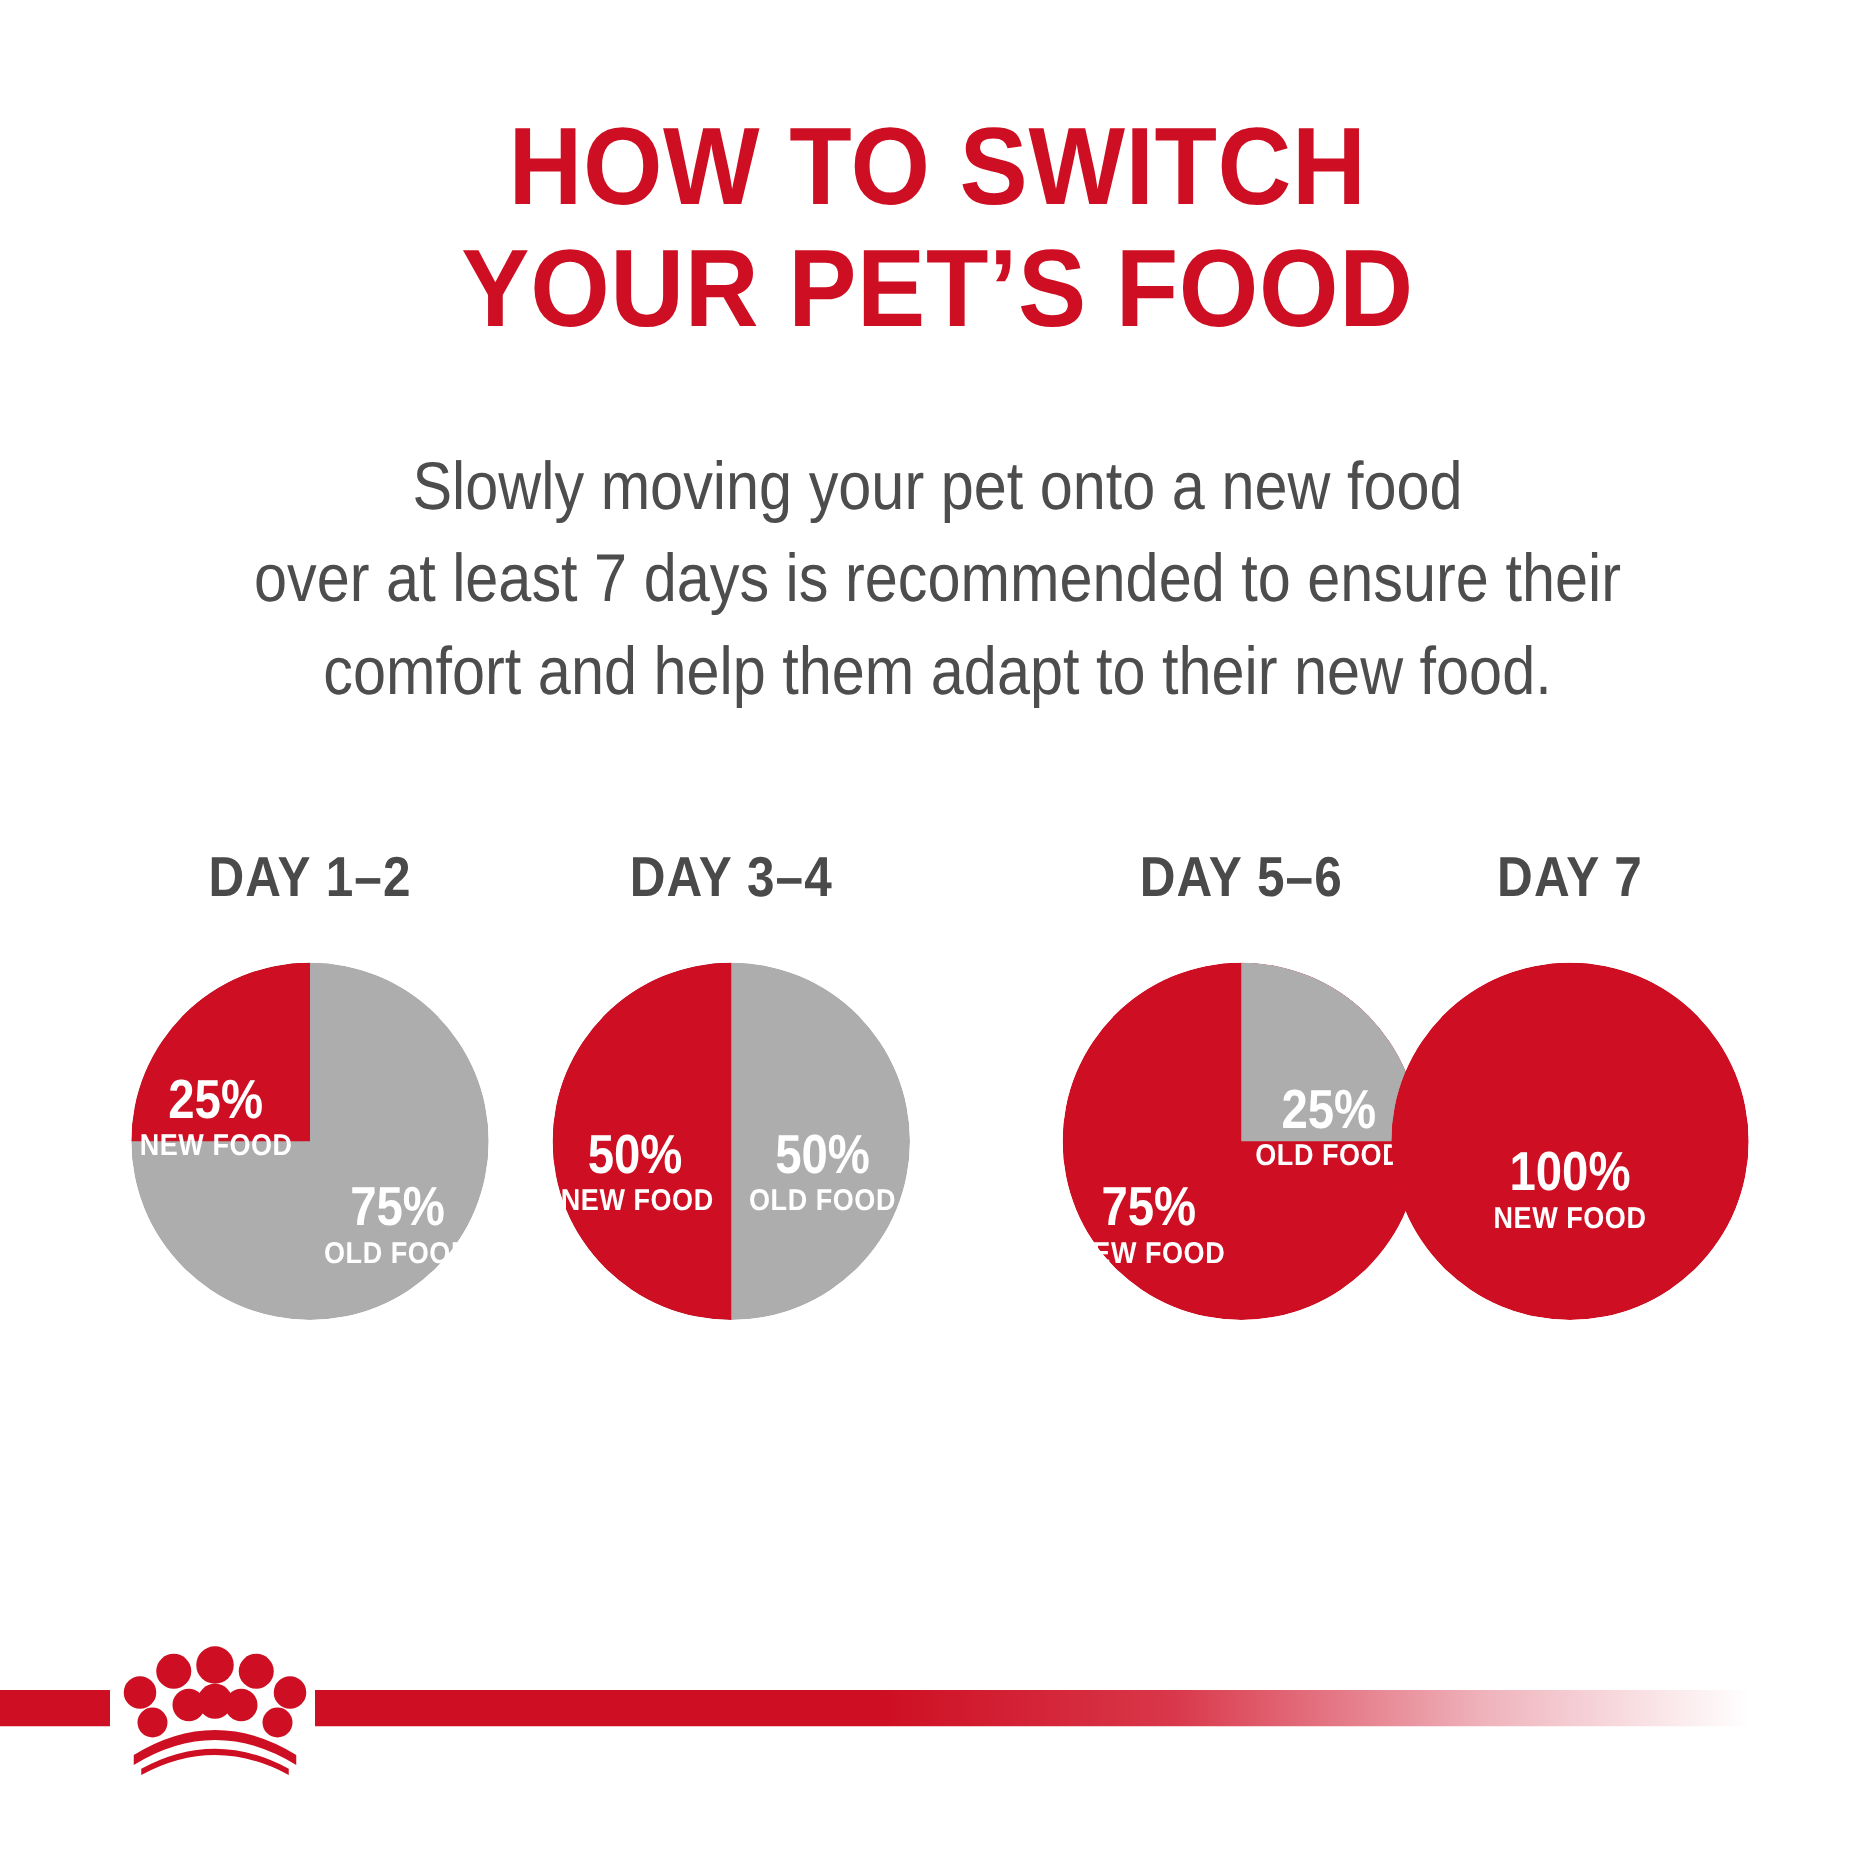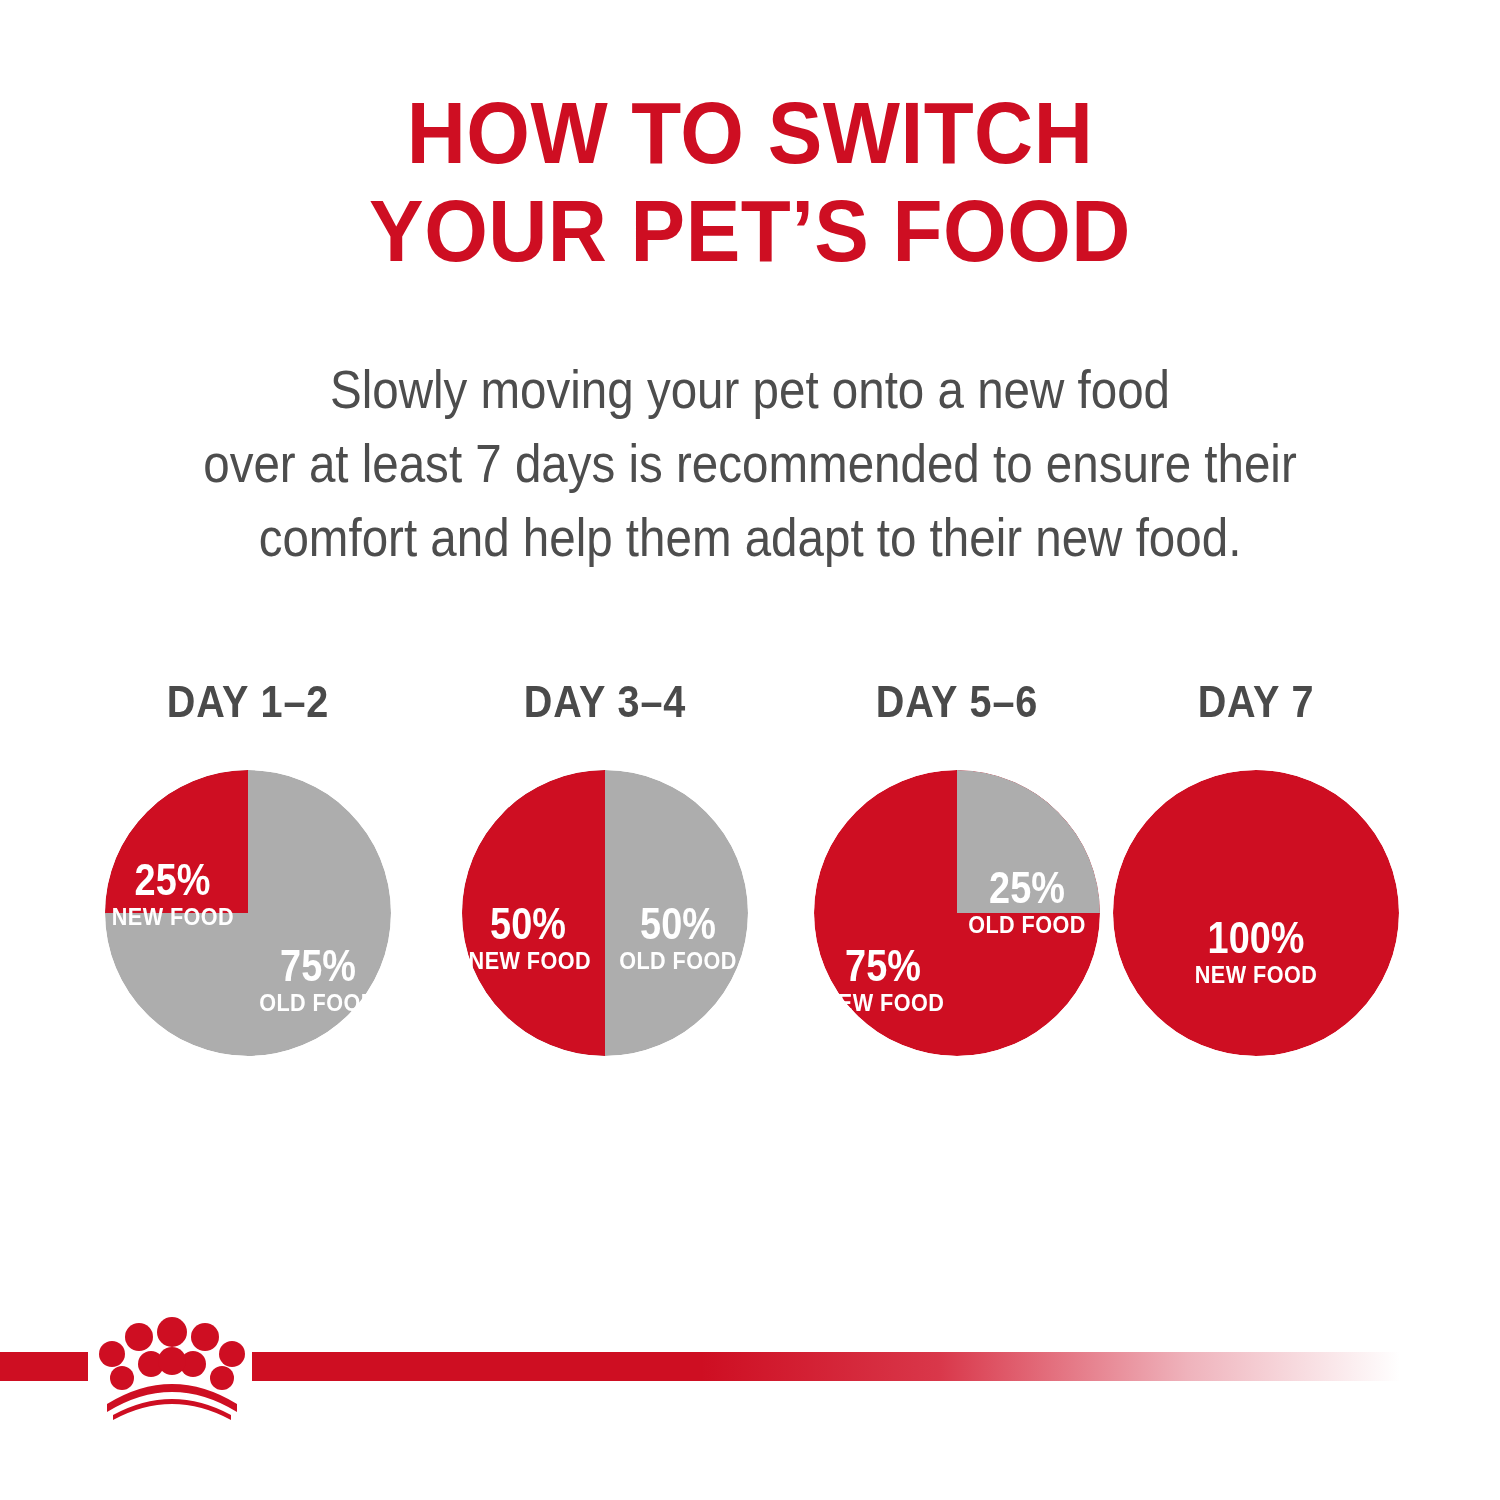--- a/index.html
+++ b/index.html
@@ -58,22 +58,22 @@
     width: 1476px;
     height: 420px;
   }
   .pie-col {
     position: absolute;
     top: 0;
     width: 350px;
     height: 420px;
   }
   .pie-col.c0 { left: 73px; }
-  .pie-col.c1 { left: 430px; }
-  .pie-col.c2 { left: 782px; }
+  .pie-col.c1 { left: 410px; }
+  .pie-col.c2 { left: 818px; }
   .pie-col.c3 { left: 1081px; }
 
   .day-label {
     position: absolute;
     top: 0;
     left: 0;
     width: 350px;
     text-align: center;
     color: #4A4A4A;
     font-family: "Liberation Sans Narrow", "Liberation Sans", sans-serif;

